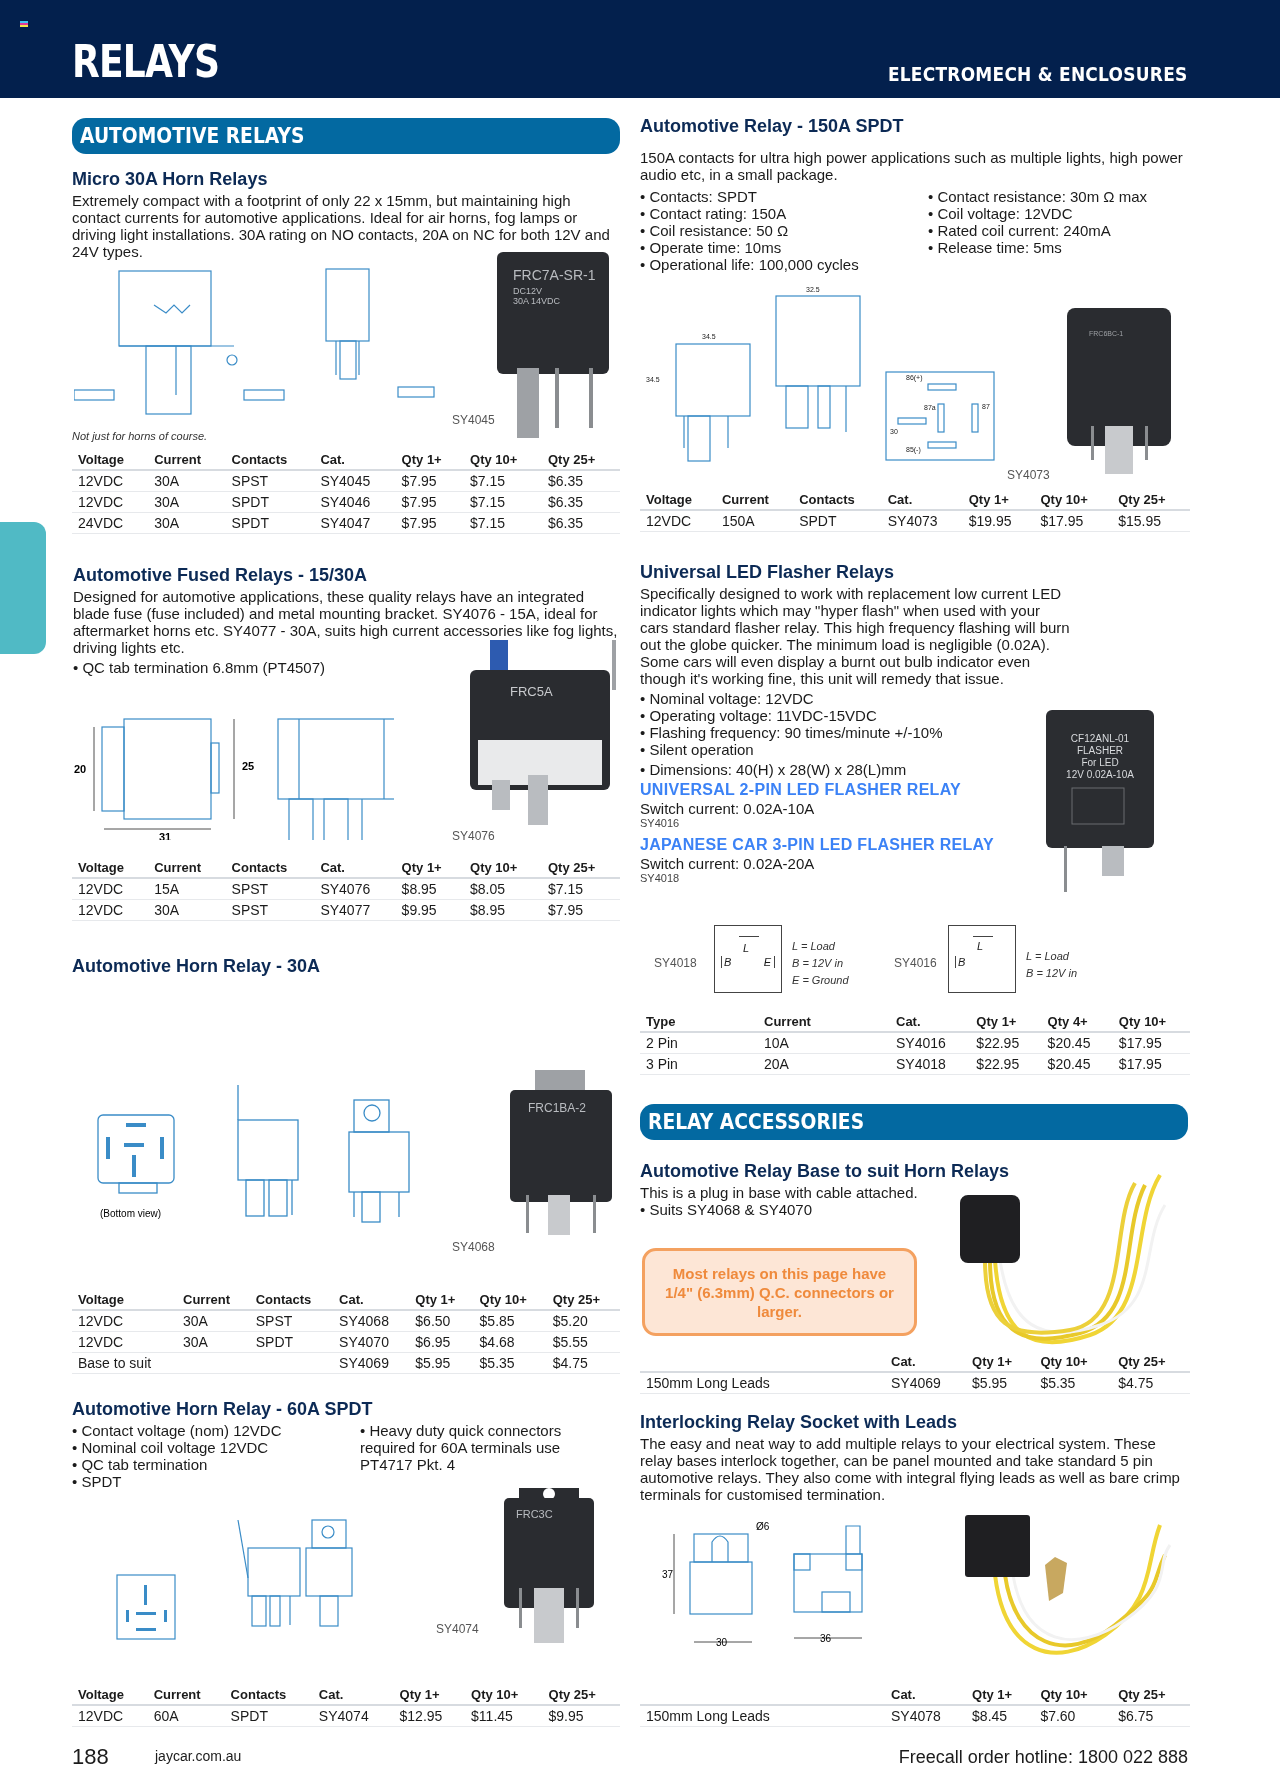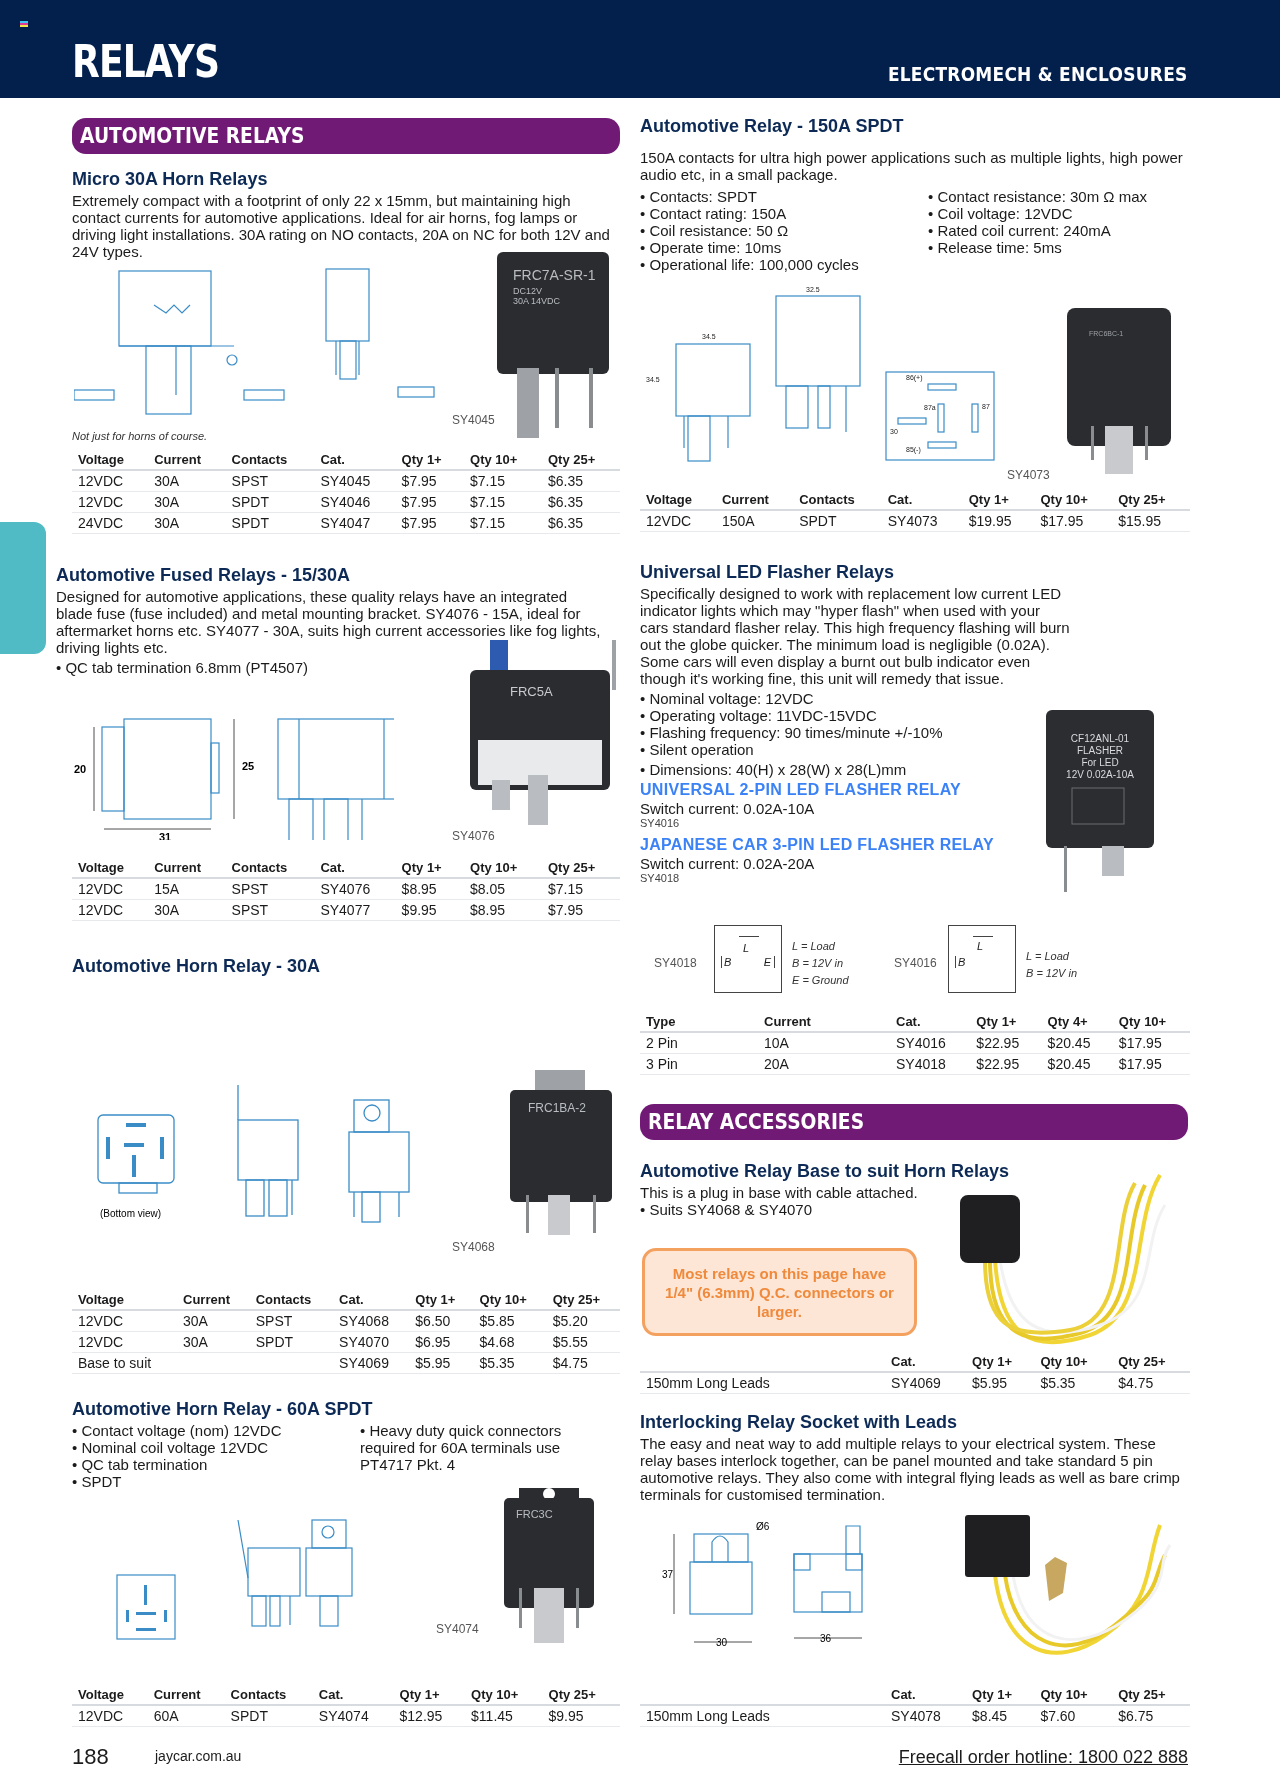--- a/index.html
+++ b/index.html
@@ -7,21 +7,21 @@
   body { position: relative; font-family: "Liberation Sans", sans-serif; color: #1b1b1b; }
 
   .header { position: absolute; left: 0; top: 0; width: 1280px; height: 98px; background: #03204d; }
   .cmyk { position: absolute; left: 20px; top: 21px; width: 8px; height: 6px; }
   .cmyk span { display: block; height: 2px; }
   .page-title { position: absolute; left: 72px; top: 36px; font-family: "DejaVu Sans", sans-serif; font-weight: bold; font-size: 44px; color: #fff; letter-spacing: -1px; transform: scaleX(0.82); transform-origin: left; }
   .section-cat { position: absolute; right: 92px; top: 62px; font-family: "DejaVu Sans", sans-serif; font-weight: bold; font-size: 20px; color: #fff; transform: scaleX(0.85); transform-origin: right; letter-spacing: 0.3px; }
 
   .side-tab { position: absolute; left: 0; top: 522px; width: 46px; height: 132px; background: #50bac5; border-radius: 0 12px 12px 0; }
 
-  .banner { position: absolute; height: 36px; background: #701a75; border-radius: 14px; }
+  .banner { position: absolute; height: 36px; background: #0369a1; border-radius: 14px; }
   .banner span { position: absolute; left: 8px; top: 5px; font-family: "DejaVu Sans", sans-serif; font-weight: bold; font-size: 22px; color: #fff; transform: scaleX(0.85); transform-origin: left; white-space: nowrap; }
 
   .block { position: absolute; }
   .ptitle { font-weight: bold; font-size: 18px; color: #0c2a55; line-height: 22px; }
   .ptext { font-size: 15px; line-height: 17px; color: #1b1b1b; }
   .bullets { list-style: none; font-size: 15px; line-height: 17px; }
   .bullets li::before { content: "\2022  "; }
   .caption-i { font-size: 11px; font-style: italic; color: #333; }
   .subhead { font-weight: bold; font-size: 16px; color: #3b82f6; letter-spacing: 0.3px; line-height: 20px; }
   .small-cat { font-size: 11px; color: #444; line-height: 12px; }
@@ -33,21 +33,21 @@
   .cat-label { position: absolute; font-size: 12px; color: #555; }
 
   .photo { position: absolute; }
   .diagram { position: absolute; }
 
   .callout { position: absolute; left: 642px; top: 1248px; width: 275px; height: 88px; border: 3px solid #f4a160; border-radius: 14px; background: #fde6d6; display: flex; align-items: center; justify-content: center; text-align: center; }
   .callout span { font-weight: bold; font-size: 15px; line-height: 19px; color: #ef8a3c; width: 230px; }
 
   .footer-num { position: absolute; left: 72px; top: 1744px; font-size: 22px; color: #1b1b1b; }
   .footer-url { position: absolute; left: 155px; top: 1748px; font-size: 14px; color: #1b1b1b; }
-  .footer-hot { position: absolute; right: 92px; top: 1747px; font-size: 18px; color: #1b1b1b; text-decoration: underline; }
+  .footer-hot { position: absolute; right: 92px; top: 1747px; font-size: 18px; color: #1b1b1b; }
 </style>
 </head>
 <body>
 
 <div class="header">
   <div class="cmyk">
     <span style="background:#45c3f0"></span>
       <span style="background:#e0389a"></span>
       <span style="background:#f5e44a"></span>
   </div>
@@ -132,21 +132,21 @@
         <td>30A</td>
         <td>SPDT</td>
         <td>SY4047</td>
         <td>$7.95</td>
         <td>$7.15</td>
         <td>$6.35</td>
     </tr>
   </tbody>
 </table>
 
-<div class="block" style="left:56px; top:564px; width:548px;">
+<div class="block" style="left:73px; top:564px; width:548px;">
   <div class="ptitle">Automotive Fused Relays - 15/30A</div>
   <div class="ptext" style="margin-top:2px; width:545px;">Designed for automotive applications, these quality relays have an integrated blade fuse (fuse included) and metal mounting bracket. SY4076 - 15A, ideal for aftermarket horns etc. SY4077 - 30A, suits high current accessories like fog lights, driving lights etc.</div>
   <ul class="bullets" style="margin-top:3px;">
     <li>QC tab termination 6.8mm (PT4507)</li>
   </ul>
 </div>
 <svg class="diagram" style="left:74px; top:705px;" width="320" height="135">
   <g stroke="#3a8cc7" fill="none" stroke-width="1.2">
     <rect x="28" y="22" width="22" height="84"></rect>
     <rect x="50" y="14" width="87" height="100"></rect>

